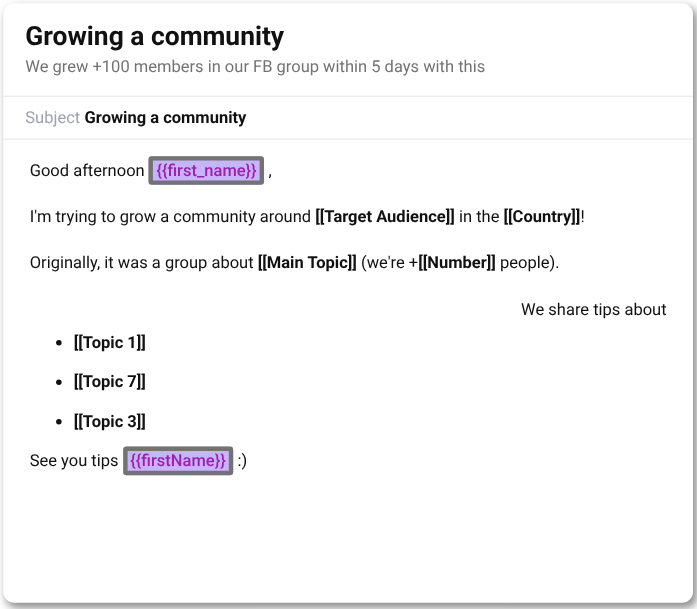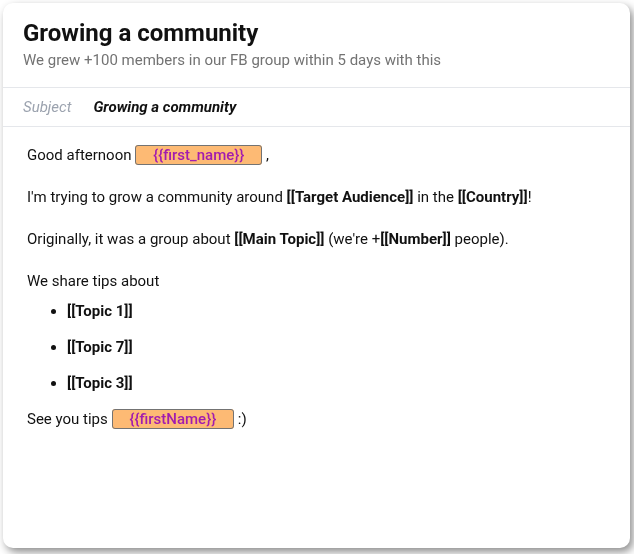--- a/index.html
+++ b/index.html
@@ -36,23 +36,22 @@
       font-size: 15px;
       color: #737373;
       font-weight: 400;
     }
     .subject-bar {
       border-top: 1px solid #e5e7eb;
       border-bottom: 1px solid #e5e7eb;
       padding: 10px 20px;
       display: flex;
       align-items: center;
-      gap: 22px;
+      gap: 4px;
       margin-top: 6px;
-      font-style: italic;
     }
     .subject-label {
       font-size: 15px;
       color: #9ca3af;
       font-weight: 400;
     }
     .subject-value {
       font-size: 15px;
       color: #111;
       font-weight: 700;
@@ -61,27 +60,28 @@
       padding: 16px 24px 20px 24px;
       font-size: 15px;
       color: #111;
       line-height: 1.6;
     }
     .body p {
       margin-bottom: 18px;
     }
     .body p.tight {
       margin-bottom: 6px;
+      text-align: right;
     }
     .var-highlight {
-      background: #fdba74;
+      background: #c4b5fd;
       color: #a21caf;
-      border: 1px solid #737373;
+      border: 4px solid #737373;
       border-radius: 3px;
-      padding: 0 17px;
+      padding: 0 3px;
       font-weight: 500;
     }
     .bold {
       font-weight: 700;
     }
     ul {
       list-style: disc;
       padding-left: 40px;
     }
     ul li {

